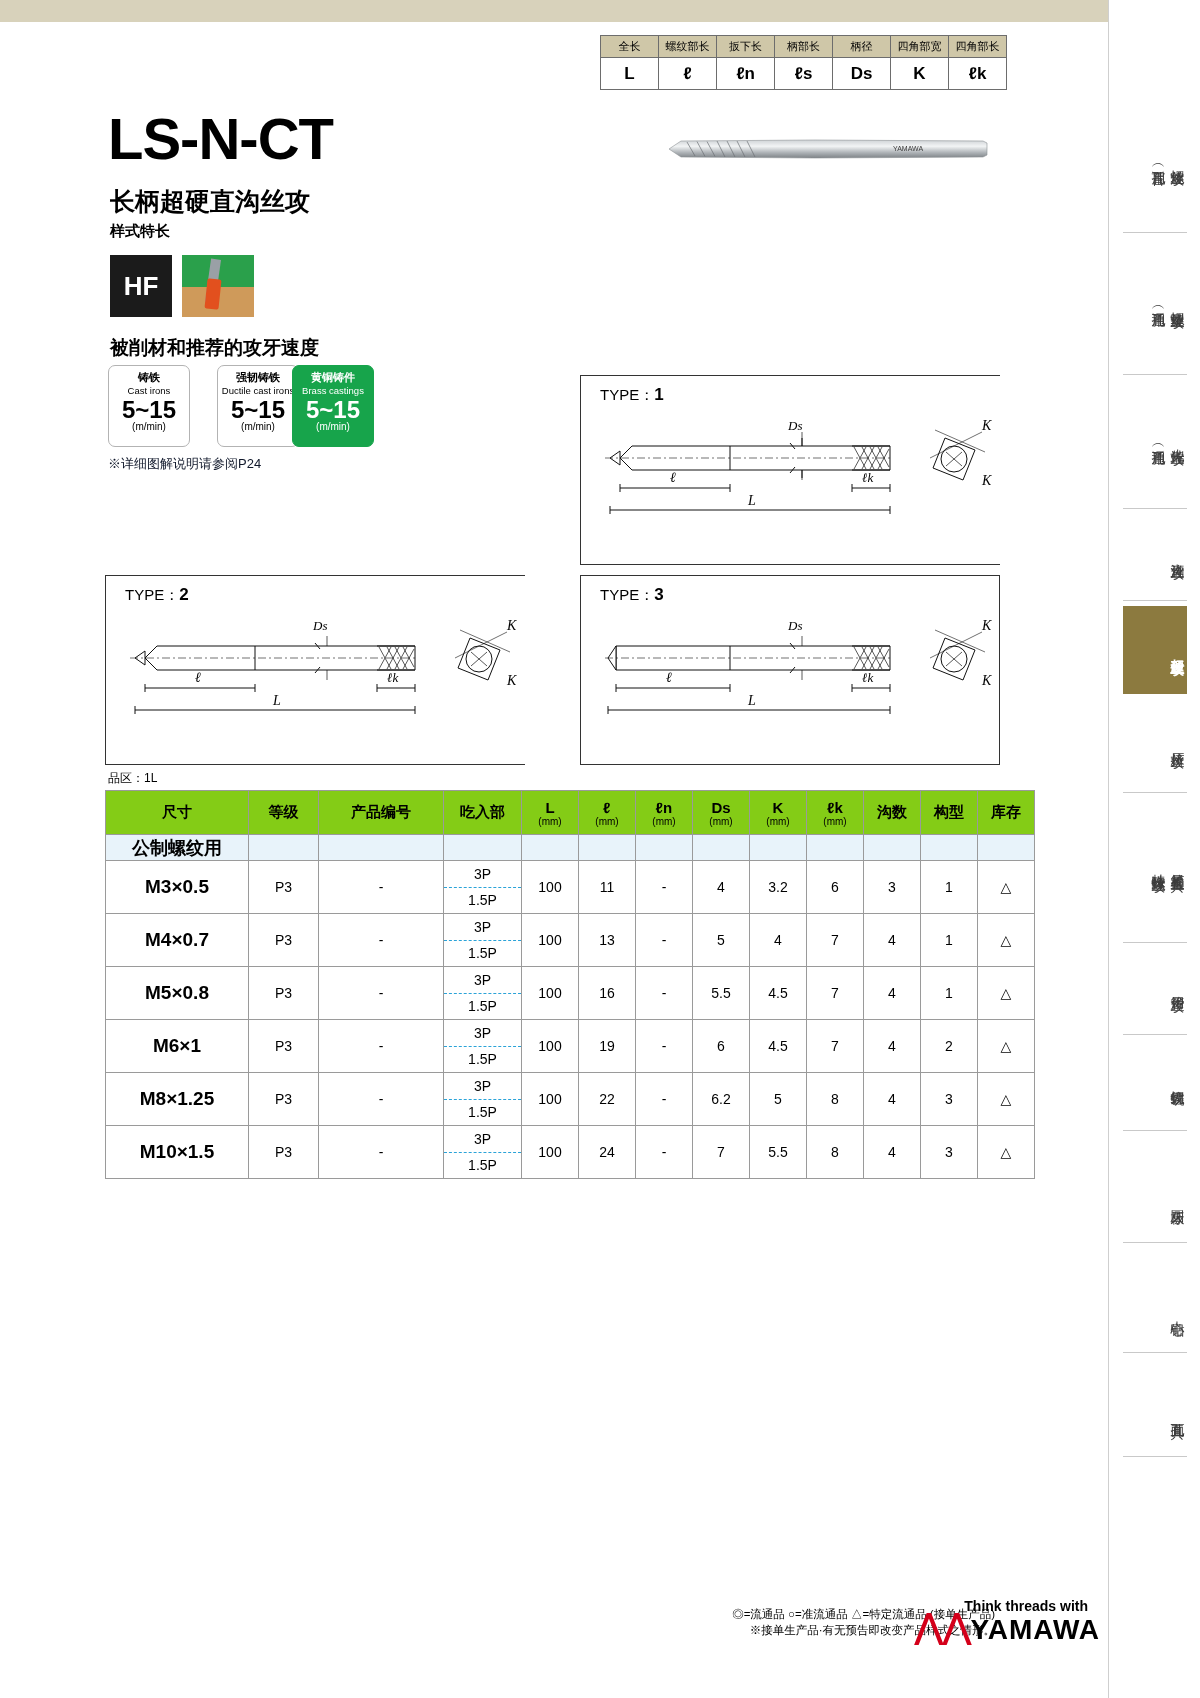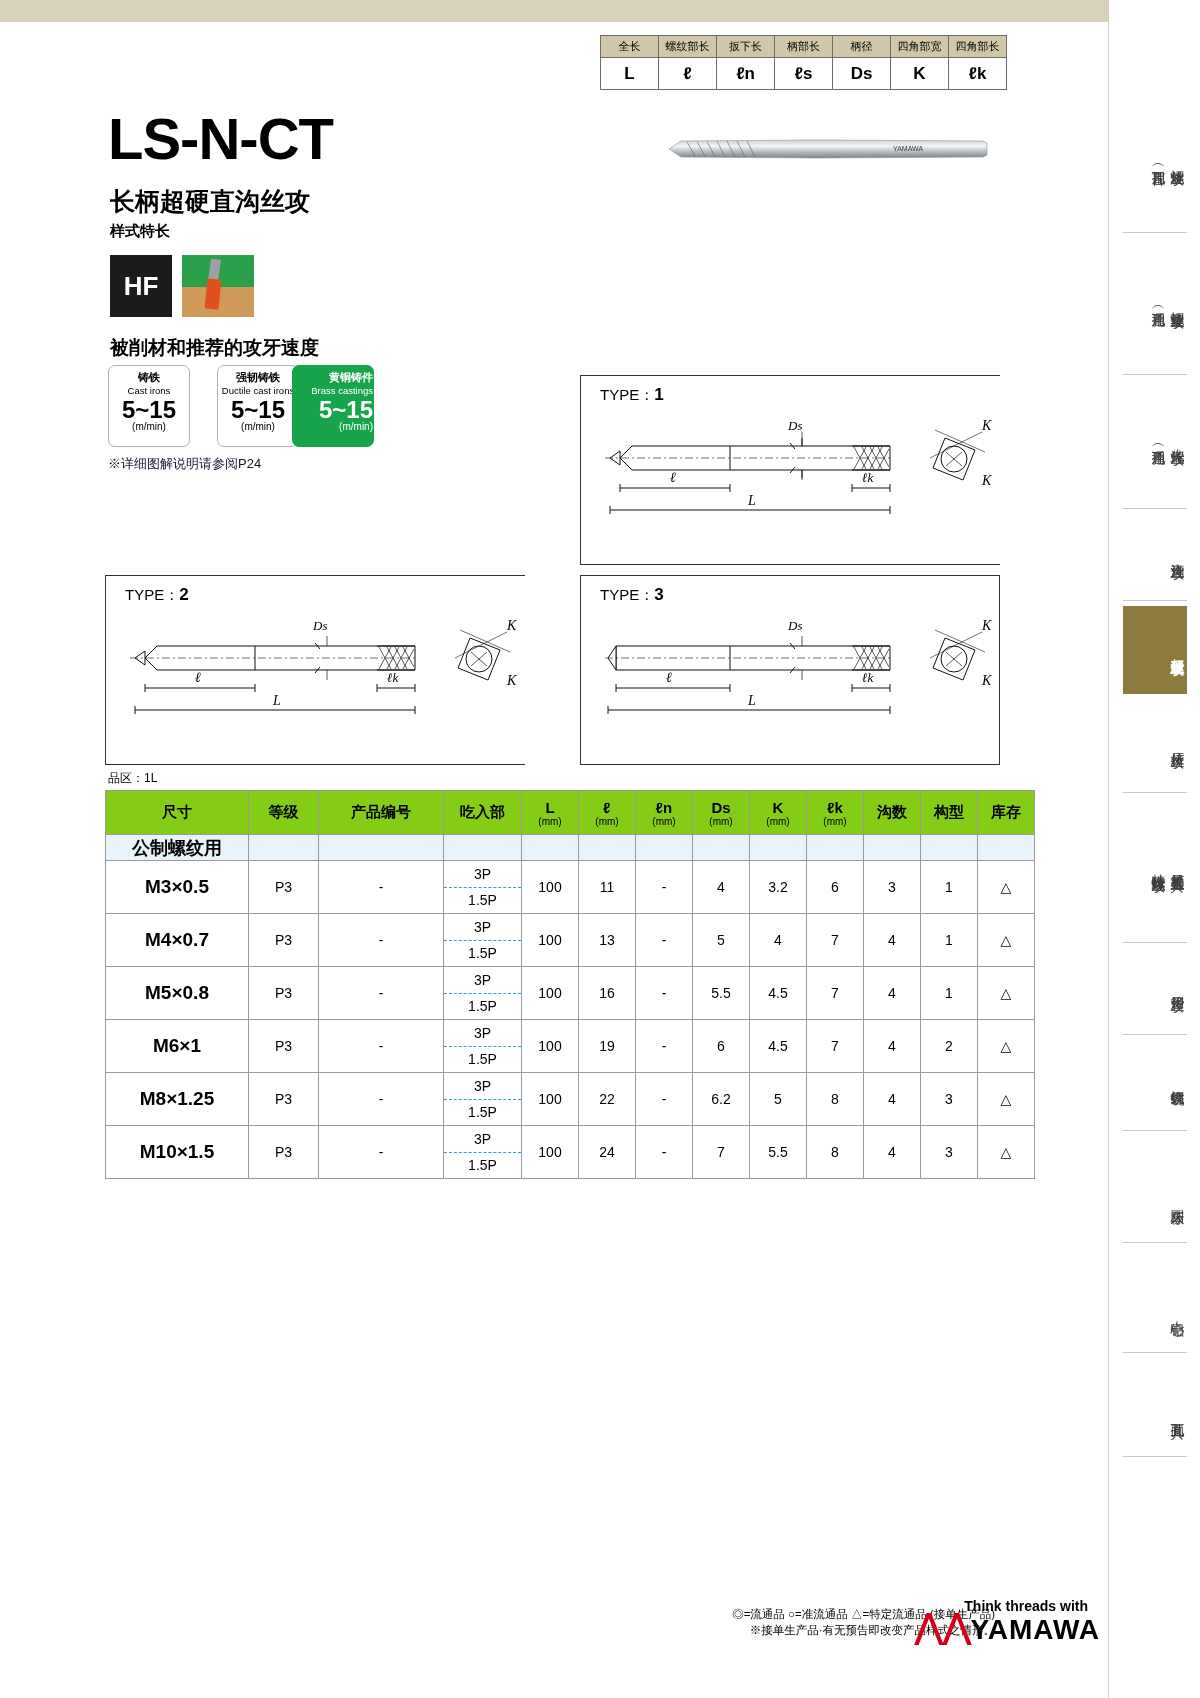--- a/index.html
+++ b/index.html
@@ -178,21 +178,21 @@
   <div class="sb-en">Cast irons</div>
   <div class="sb-val">5~15</div>
   <div class="sb-unit">(m/min)</div>
 </div>
 <div class="speedbox" style="left:208px;margin-left:9px;">
   <div class="sb-cn">强韧铸铁</div>
   <div class="sb-en">Ductile cast irons</div>
   <div class="sb-val">5~15</div>
   <div class="sb-unit">(m/min)</div>
 </div>
-<div class="speedbox green" style="left:292px;text-align:right;">
+<div class="speedbox green" style="left:292px;">
   <div class="sb-cn">黄铜铸件</div>
   <div class="sb-en">Brass castings</div>
   <div class="sb-val">5~15</div>
   <div class="sb-unit">(m/min)</div>
 </div>
 <div class="note-p24">※详细图解说明请参阅P24</div>
 
 <svg class="photo" viewBox="0 0 325 42">
   <defs>
     <linearGradient id="steel" x1="0" y1="0" x2="0" y2="1">

